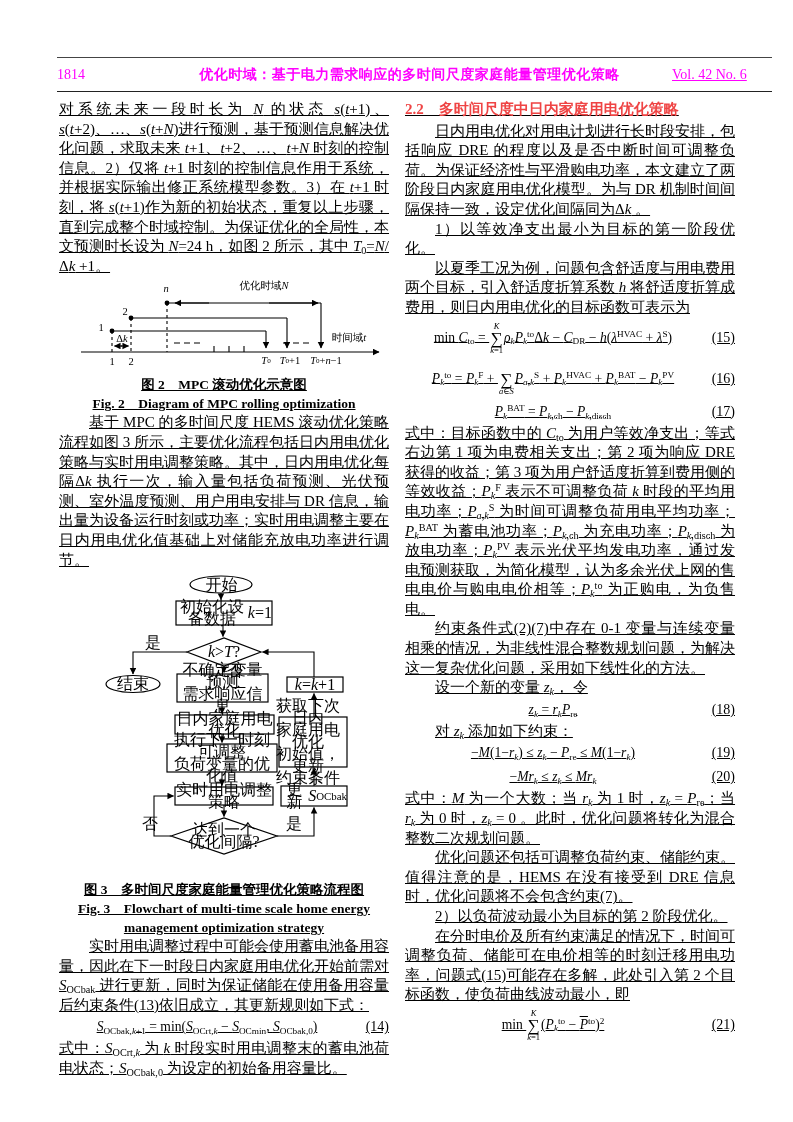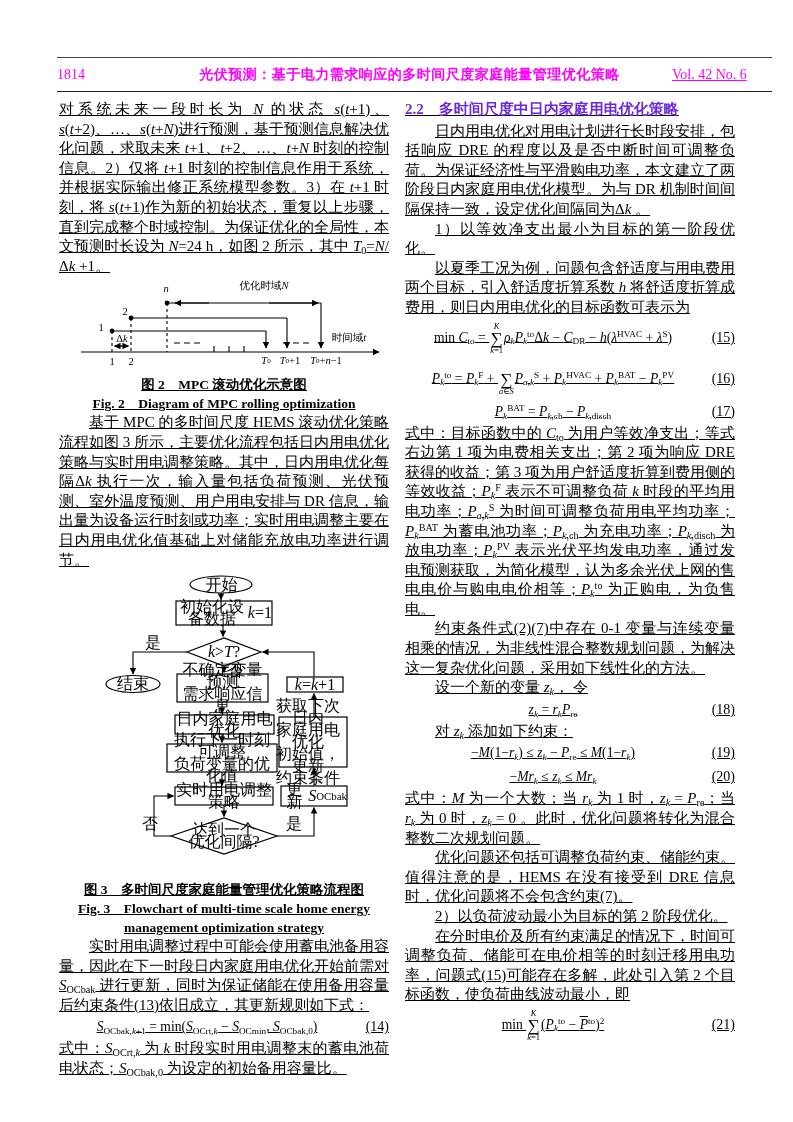--- a/index.html
+++ b/index.html
@@ -14,21 +14,21 @@
   .header-row .vol{width:100px;text-align:left;text-decoration:underline;}
   
   .cols{position:absolute;left:59px;top:100px;width:676px;display:flex;gap:16px;}
   .col{width:330px;font-size:15px;line-height:19.6px;text-align:justify;text-decoration:underline;}
   .para{margin:0;}
   .ind{text-indent:2em;}
   sub,sup{font-size:0.68em;line-height:0;}
   sub{vertical-align:-0.3em;}
   sup{vertical-align:0.5em;}
   i{font-style:italic;}
-  .sec-head{color:#6d28d9;font-weight:bold;margin:0 0 2px 0;text-align:left;}
+  .sec-head{color:#ef4444;font-weight:bold;margin:0 0 2px 0;text-align:left;}
   
   .eq{display:flex;align-items:center;font-size:13.6px;line-height:normal;padding:4px 0;white-space:nowrap;}
   .eq .eq-body{flex:1;text-align:center;}
   .eq .eq-num{width:34px;text-align:right;font-size:14px;}
   .msum{display:inline-flex;flex-direction:column;align-items:center;vertical-align:middle;margin:0 1px;}
   .msum .mlim{font-size:8.5px;line-height:9px;min-height:9px;}
   .msum .msig{font-size:17px;line-height:15px;font-style:normal;}
   .mbar{text-decoration:overline;}
   
   .figure{position:relative;margin:4px auto 0 auto;}
@@ -42,21 +42,21 @@
   .cap-sp{margin-top:3px;}
 </style>
 </head>
 <body>
 
 <div class="page">
 
   <div class="header">
     <div class="header-row">
       <span class="pageno">1814</span>
-      <span class="rtitle">光伏预测：基于电力需求响应的多时间尺度家庭能量管理优化策略</span>
+      <span class="rtitle">优化时域：基于电力需求响应的多时间尺度家庭能量管理优化策略</span>
       <span class="vol">Vol. 42 No. 6</span>
     </div>
   </div>
 
   <div class="cols">
 
     <div class="col">
       <p class="para">对系统未来一段时长为 <i>N</i> 的状态 <i>s</i>(<i>t</i>+1)、<i>s</i>(<i>t</i>+2)、…、<i>s</i>(<i>t</i>+<i>N</i>)进行预测，基于预测信息解决优化问题，求取未来 <i>t</i>+1、<i>t</i>+2、…、<i>t</i>+<i>N</i> 时刻的控制信息。2）仅将 <i>t</i>+1 时刻的控制信息作用于系统，并根据实际输出修正系统模型参数。3）在 <i>t</i>+1 时刻，将 <i>s</i>(<i>t</i>+1)作为新的初始状态，重复以上步骤，直到完成整个时域控制。为保证优化的全局性，本文预测时长设为 <i>N</i>=24 h，如图 2 所示，其中 <i>T</i><sub>0</sub>=<i>N</i>/Δ<i>k</i> +1。</p>
 
       <div class="figure fig2">

